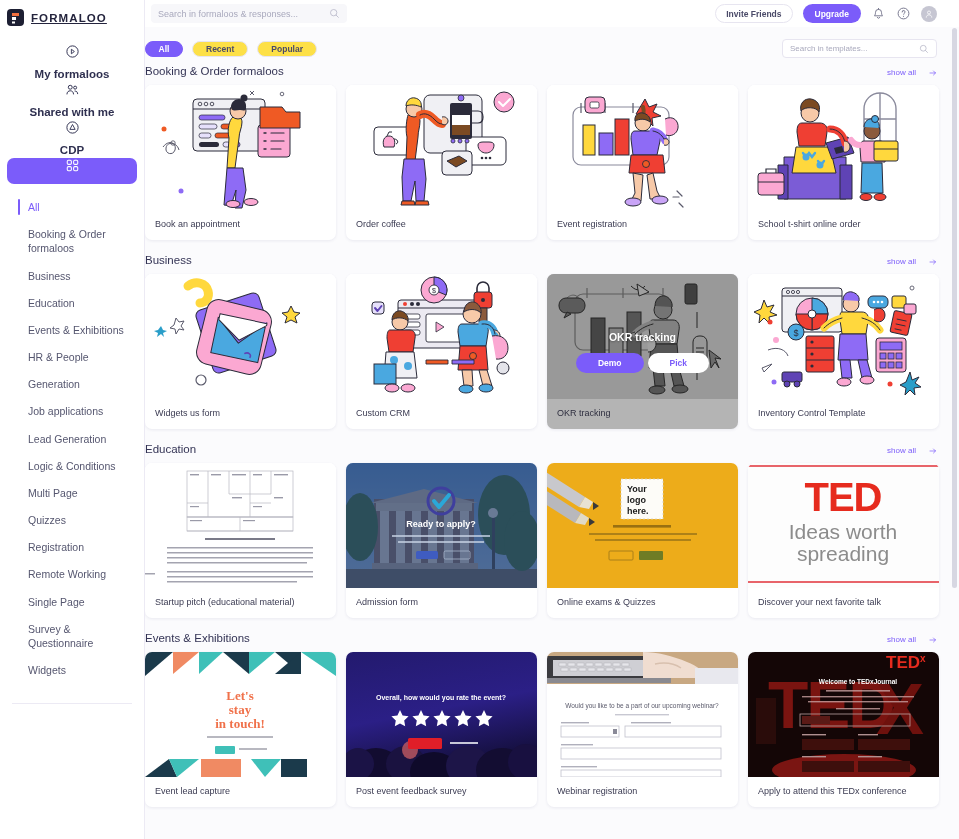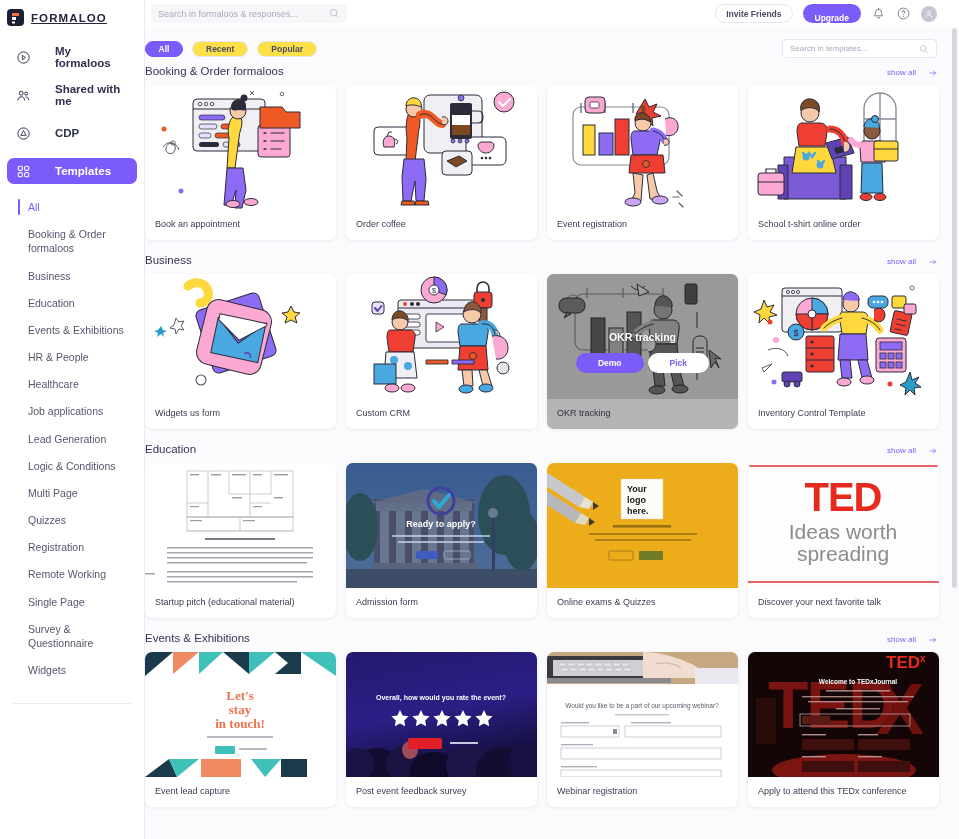--- a/index.html
+++ b/index.html
@@ -31,24 +31,24 @@
     content: ""; position: absolute; left: 5px; top: 8px;
     width: 4px; height: 2.5px; background: #ffffff;
     box-shadow: -0.5px 4px 0 -0.5px #ffffff;
   }
   .logo-text {
     font-size: 11.5px; font-weight: bold; letter-spacing: 1.1px; color: #24243d; text-decoration: underline;
   }
 
   .nav { margin-top: 16px; }
   .nav-item {
-    display: flex; align-items: center; gap: 24px;
+    display: flex; align-items: center; gap: 9px;
     height: 26px; margin: 0 7px 12px 7px; padding: 0 9px;
     border-radius: 7px; cursor: pointer; color: #2f3050;
-    font-size: 11.5px; font-weight: bold;
+    font-size: 11.5px; font-weight: bold; flex-direction: column;
   }
   .nav-item .ico { width: 15px; height: 15px; flex: 0 0 15px; display: block; }
   .nav-item.active { background: #7b5cfa; color: #ffffff; }
   .nav-item.active .ico path, .nav-item.active .ico circle, .nav-item.active .ico rect {
     stroke: #ffffff;
   }
 
   .subnav { margin-top: 2px; padding-left: 0; }
   .subnav-item {
     padding: 4px 6px 4px 28px; font-size: 10.5px; color: #55566f;
@@ -83,21 +83,21 @@
   .search-global input::placeholder { color: #a9a9bd; }
   .spacer { flex: 1; }
   .btn-invite {
     height: 19px; padding: 0 10px; border-radius: 10px; background: #ffffff;
     border: 1px solid #e7e5f0; color: #4a4a68; font-size: 8.5px; font-weight: bold;
     display: flex; align-items: center; cursor: pointer;
   }
   .btn-upgrade {
     height: 19px; padding: 0 12px; border-radius: 10px; background: #7b5cfa;
     border: 0; color: #ffffff; font-size: 8.5px; font-weight: bold;
-    display: flex; align-items: flex-end; cursor: pointer;
+    display: flex; align-items: center; cursor: pointer;
   }
   .icon-btn { width: 15px; height: 15px; cursor: pointer; display: block; }
   .avatar {
     width: 16px; height: 16px; border-radius: 50%; background: #c6c6d2;
     display: flex; align-items: center; justify-content: center; cursor: pointer;
   }
 
   .content { padding: 0 22px 0 0; }
 
   .filter-row {
@@ -224,21 +224,21 @@
       </div>
     </nav>
 
     <div class="subnav">
       <div class="subnav-item active"><span>All</span></div>
       <div class="subnav-item"><span>Booking &amp; Order formaloos</span></div>
       <div class="subnav-item"><span>Business</span></div>
       <div class="subnav-item"><span>Education</span></div>
       <div class="subnav-item"><span>Events &amp; Exhibitions</span></div>
       <div class="subnav-item"><span>HR &amp; People</span></div>
-      <div class="subnav-item"><span>Healthcare</span></div>
+      <div class="subnav-item"><span>Generation</span></div>
       <div class="subnav-item"><span>Job applications</span></div>
       <div class="subnav-item"><span>Lead Generation</span></div>
       <div class="subnav-item"><span>Logic &amp; Conditions</span></div>
       <div class="subnav-item"><span>Multi Page</span></div>
       <div class="subnav-item"><span>Quizzes</span></div>
       <div class="subnav-item"><span>Registration</span></div>
       <div class="subnav-item"><span>Remote Working</span></div>
       <div class="subnav-item"><span>Single Page</span></div>
       <div class="subnav-item"><span>Survey &amp; Questionnaire</span></div>
       <div class="subnav-item"><span>Widgets</span></div>

